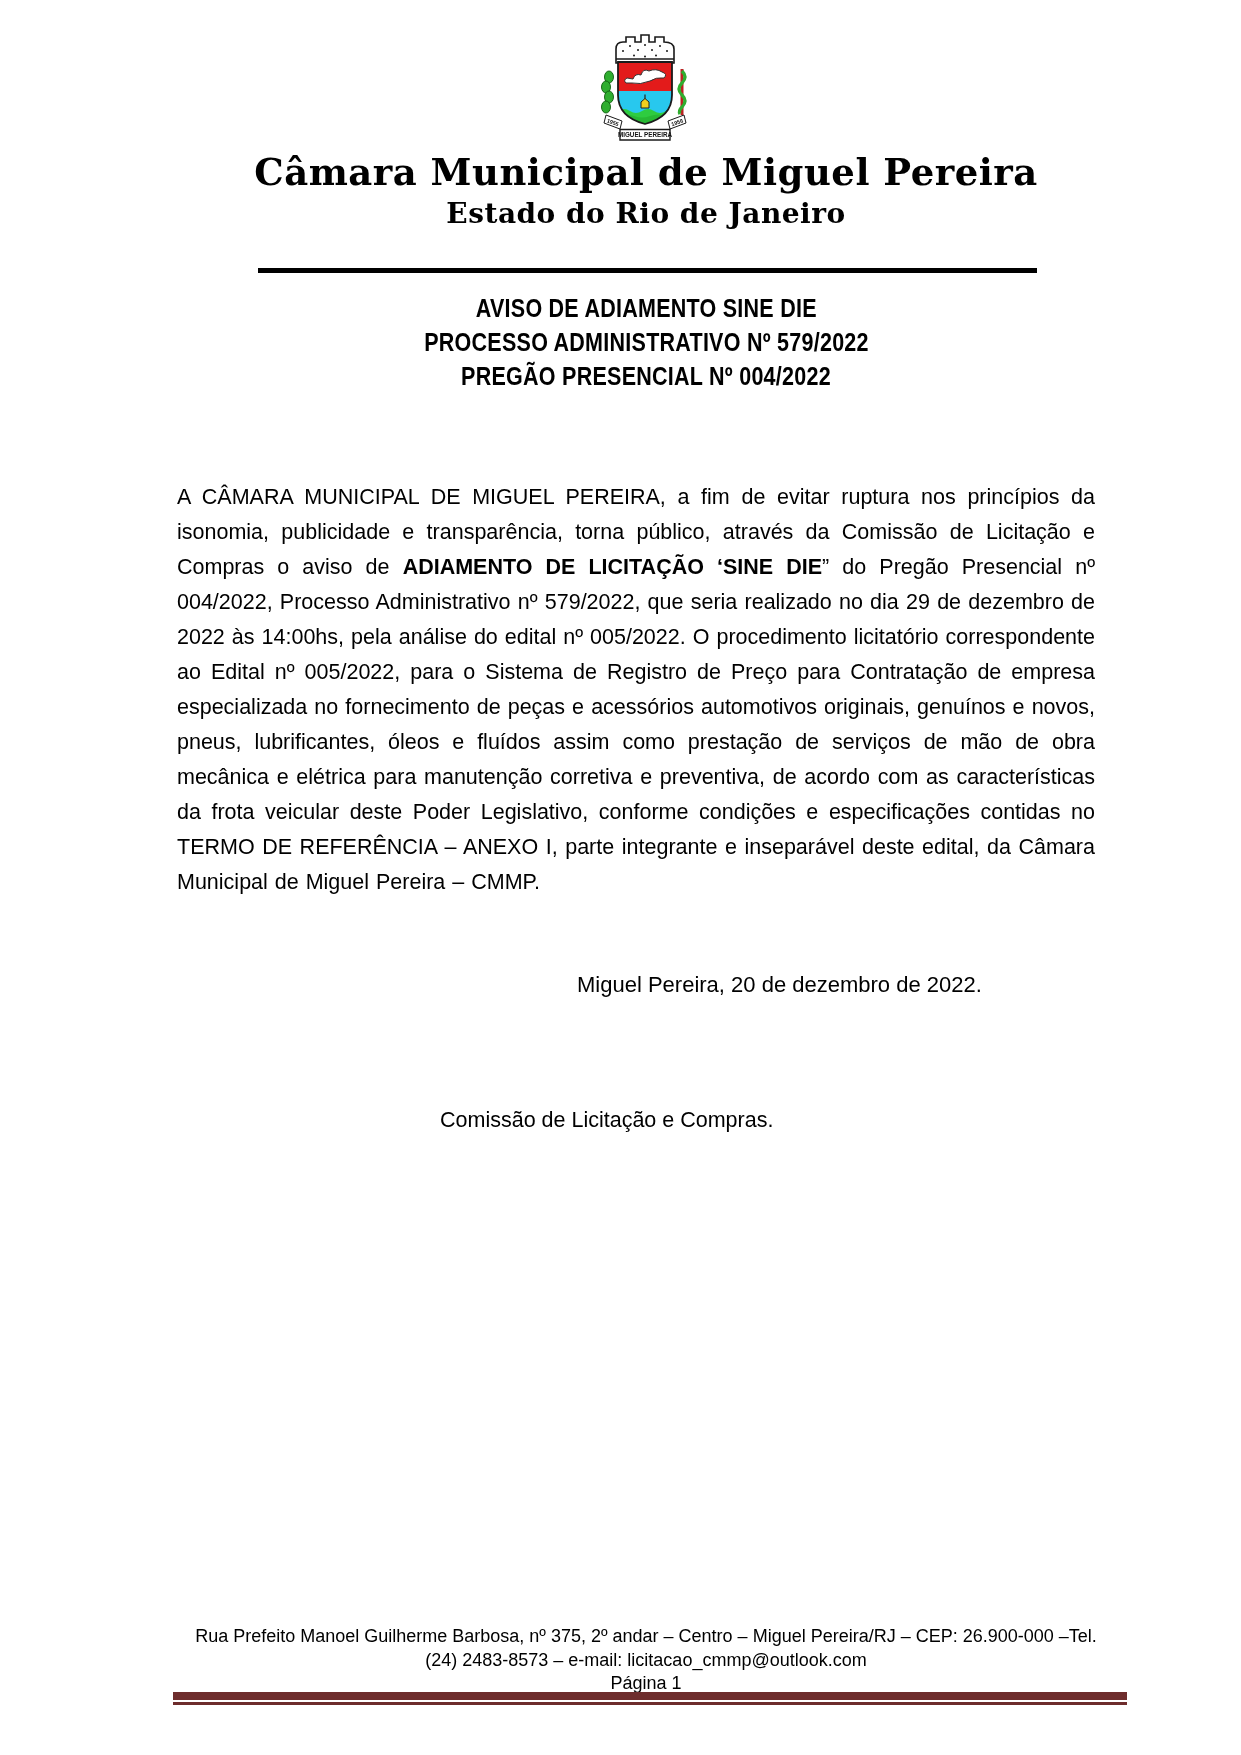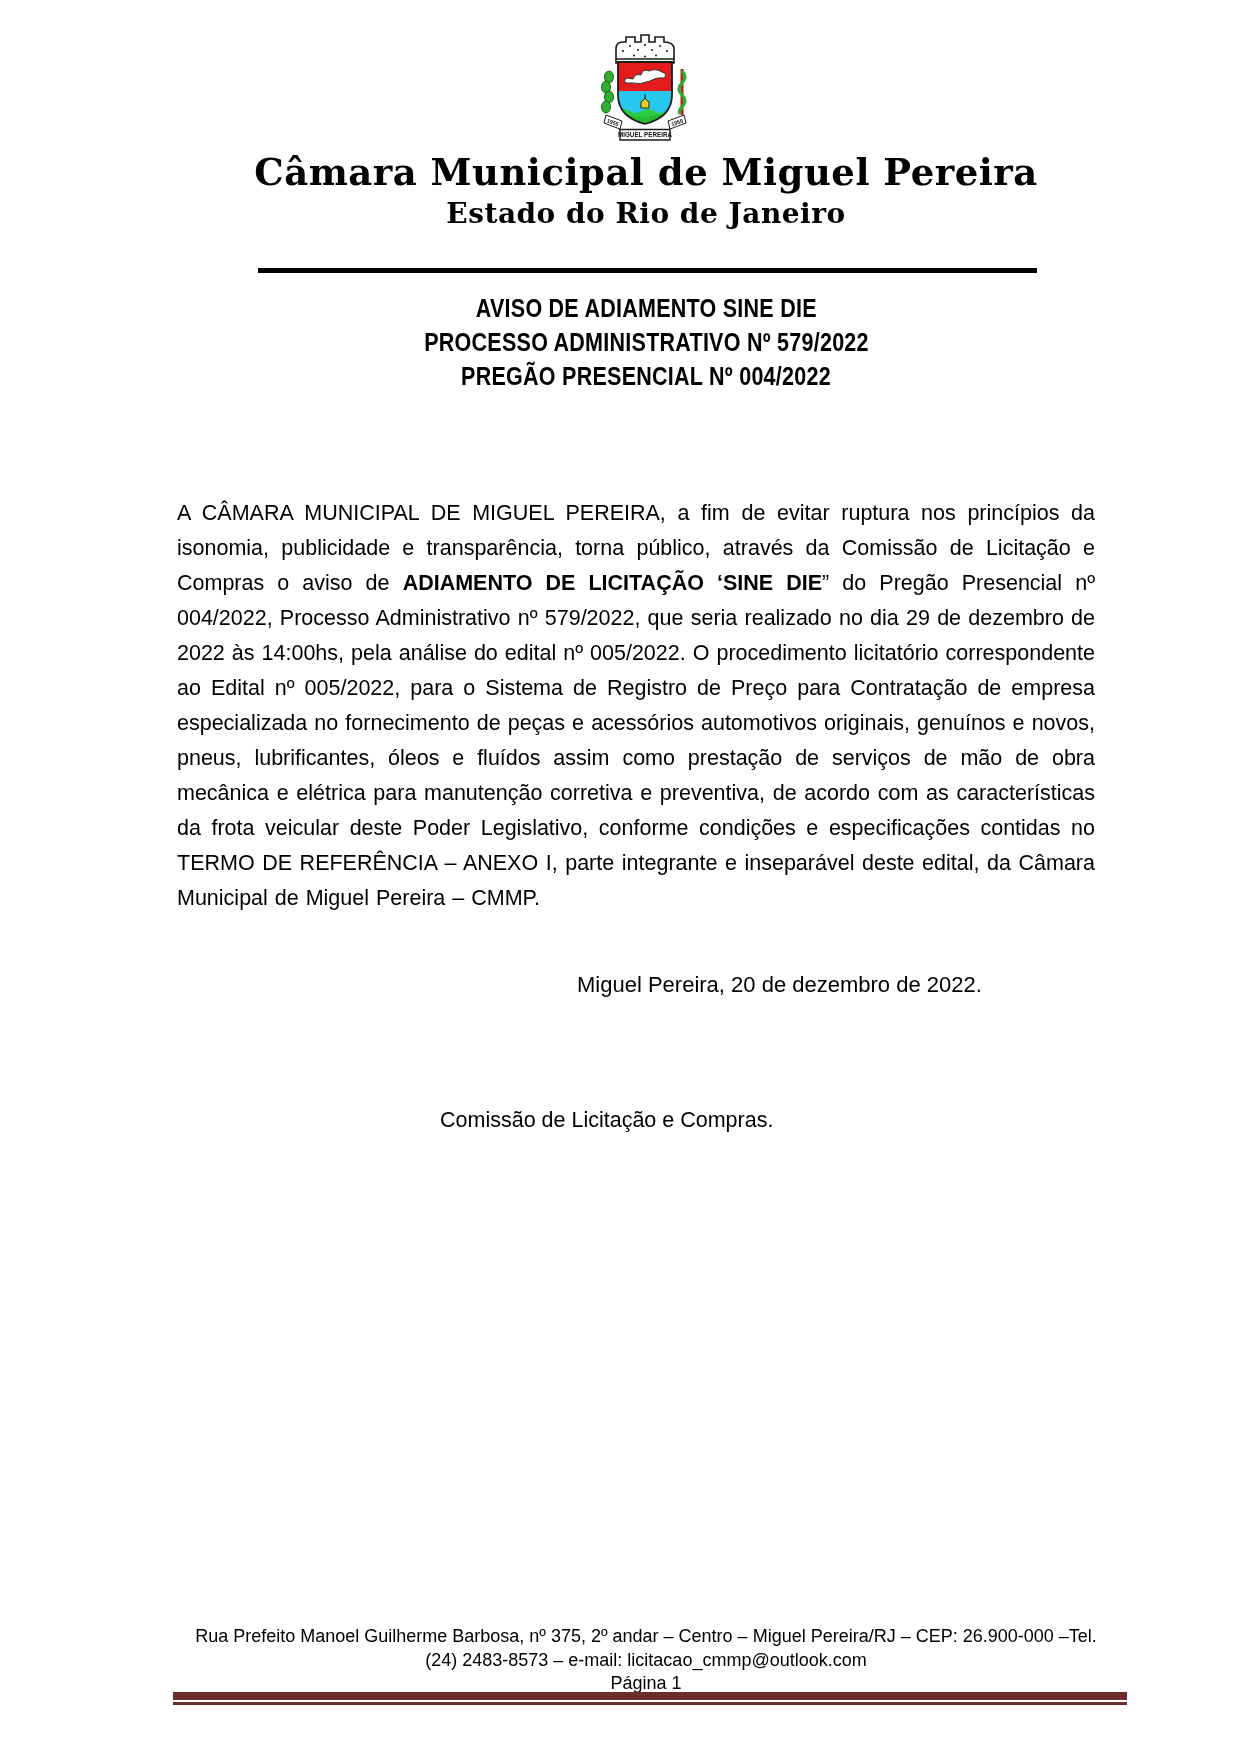--- a/index.html
+++ b/index.html
@@ -48,21 +48,21 @@
     display: inline-block;
     transform: scaleX(0.86);
     transform-origin: 50% 50%;
     font-weight: bold;
     font-size: 25px;
     letter-spacing: 0.3px;
   }
   .body-par {
     position: absolute;
     left: 177px;
-    top: 474px;
+    top: 458px;
     width: 918px;
     font-size: 21.5px;
     line-height: 35px;
     text-align: justify;
     word-spacing: 1px;
   }
   .body-par .b { font-weight: bold; }
   .date-line {
     position: absolute;
     left: 560px;

